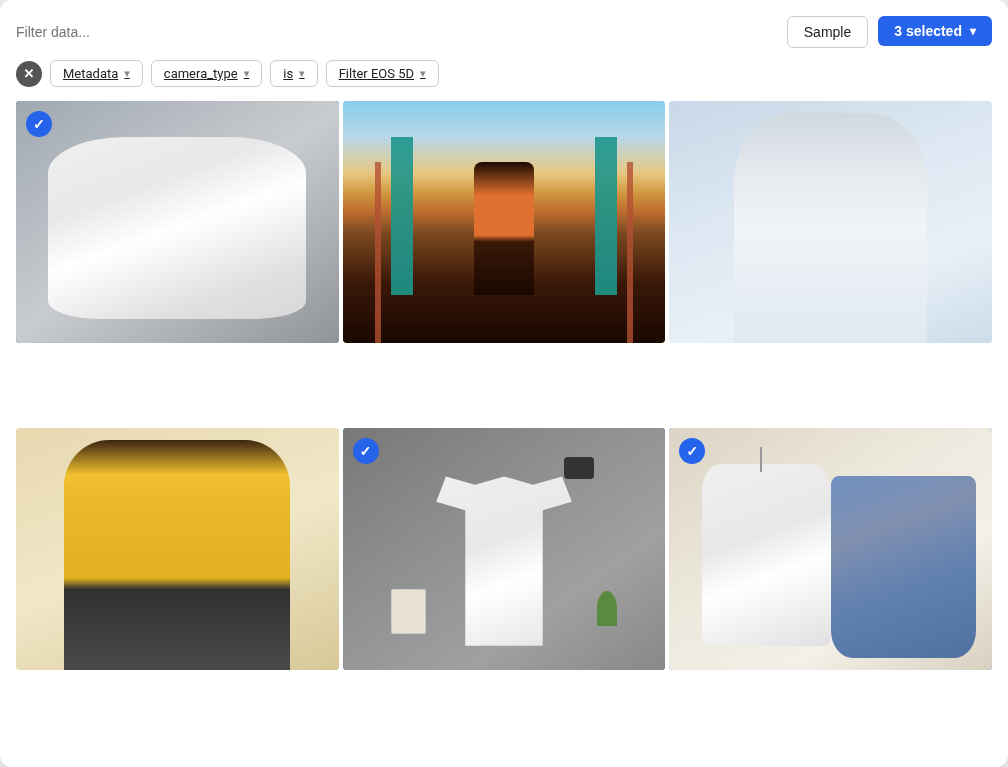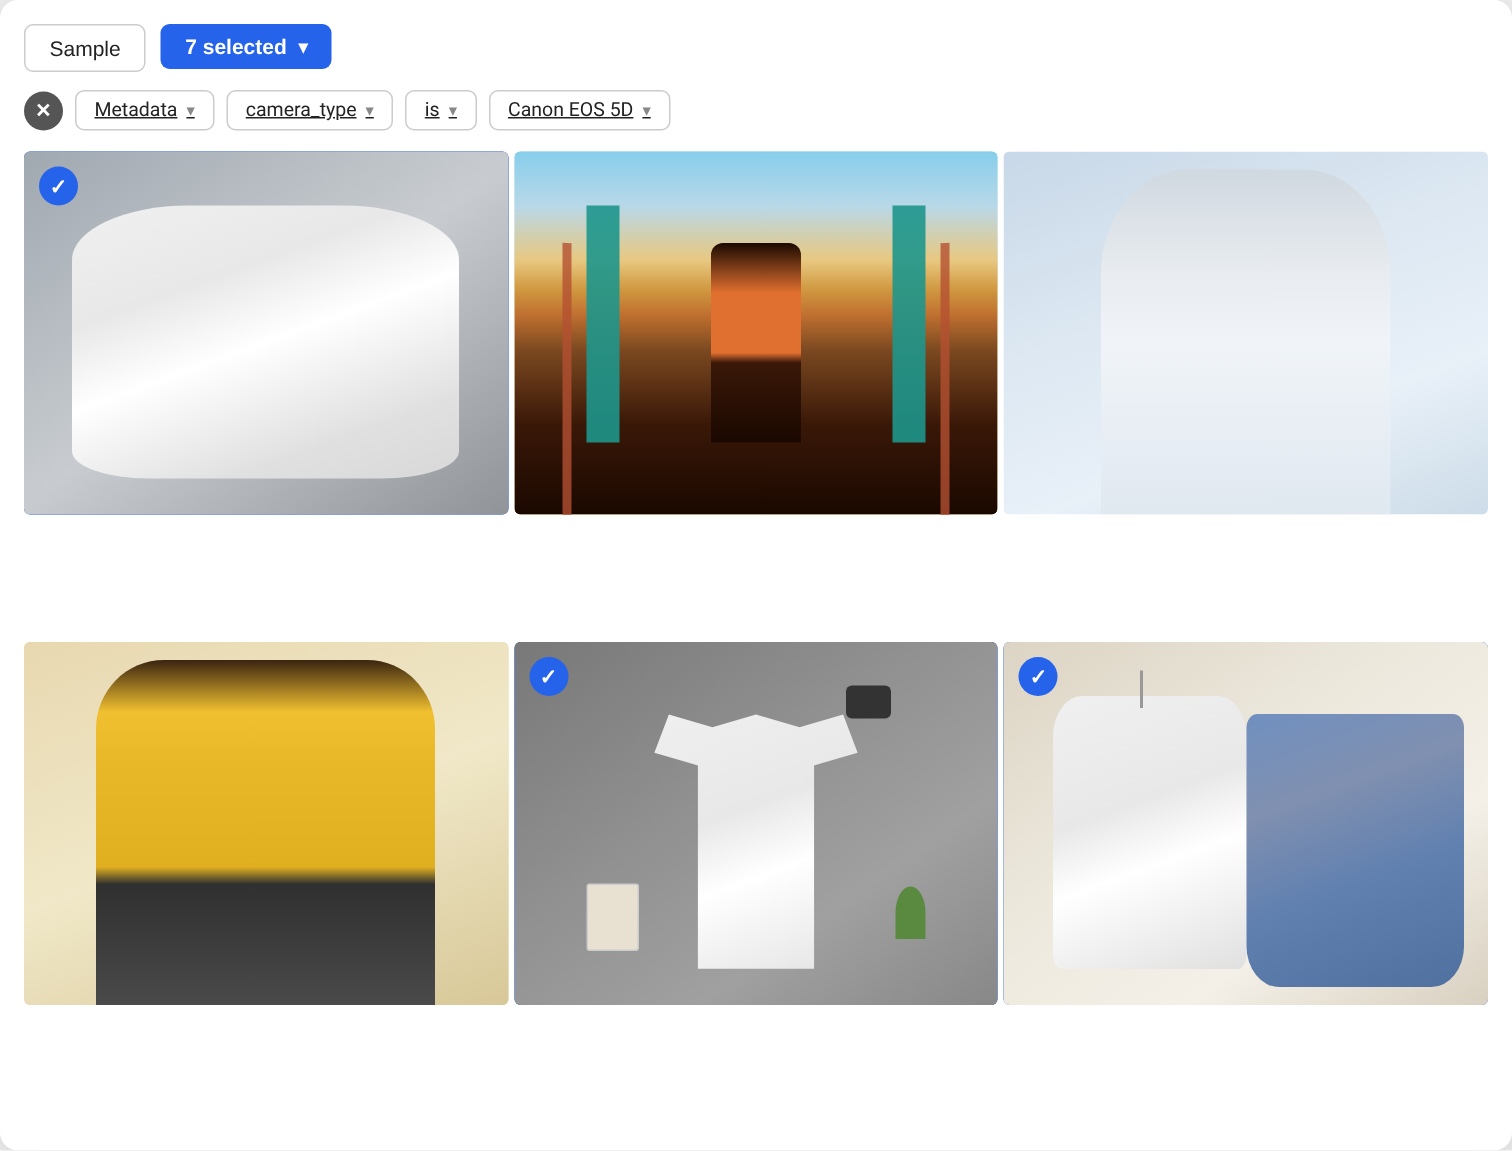--- a/index.html
+++ b/index.html
@@ -201,24 +201,25 @@
       overflow: hidden;
       background: linear-gradient(135deg, #e8e0d0 0%, #f0ece0 50%, #dcd4c4 100%);
     }
   </style>
 </head>
 <body>
 
 <div class="app-container">
 
   <div class="top-bar">
+    <input class="filter-input" type="text" placeholder="Filter data..." style="">
     <div class="top-right">
       <button class="sample-btn">Sample</button>
       <button class="selected-btn">
-        <span>7 selected</span>
+        <span>3 selected</span>
         <span class="chevron">▾</span>
       </button>
     </div>
   </div>
 
   <div class="filter-bar">
     <button class="filter-close-btn">
       <span>✕</span>
     </button>
     <div class="filter-chip">
@@ -227,21 +228,21 @@
     </div>
     <div class="filter-chip">
       <span>camera_type</span>
       <span class="caret">▾</span>
     </div>
     <div class="filter-chip">
       <span>is</span>
       <span class="caret">▾</span>
     </div>
     <div class="filter-chip">
-      <span>Canon EOS 5D</span>
+      <span>Filter EOS 5D</span>
       <span class="caret">▾</span>
     </div>
   </div>
 
   <div class="image-grid">
 
     <div class="image-cell selected scene-sweatshirt">
       <div class="bg"></div>
       <div class="garment"></div>
       <div class="check-overlay">

